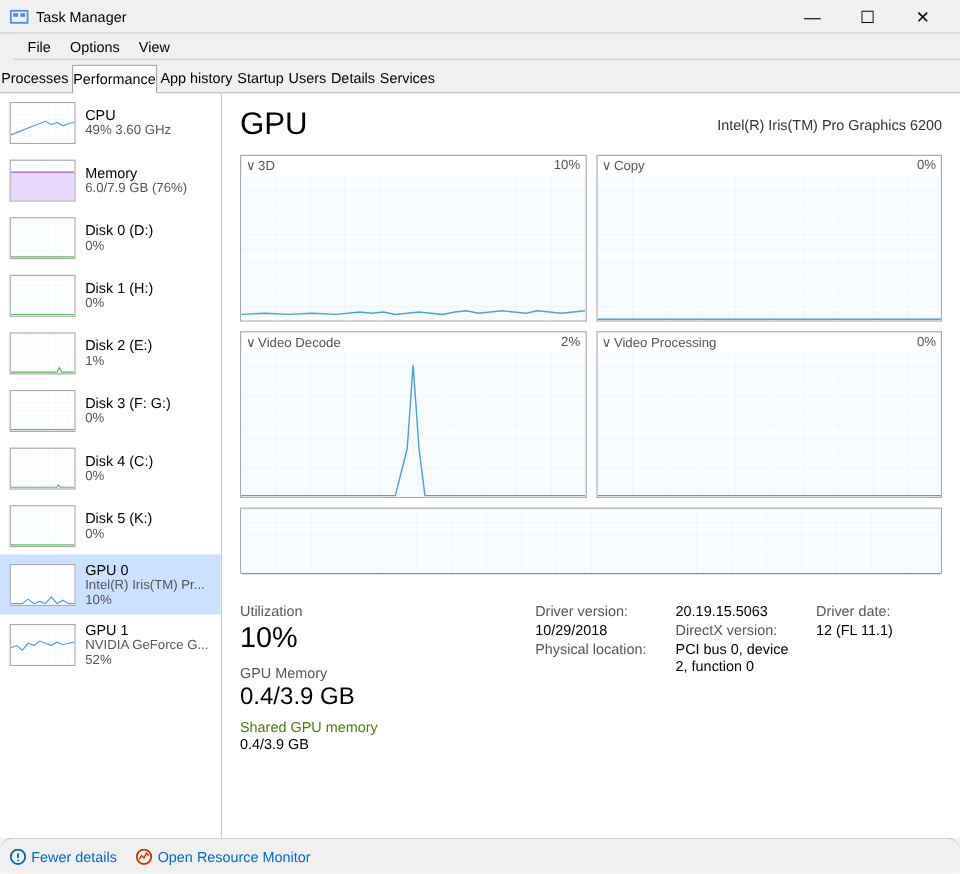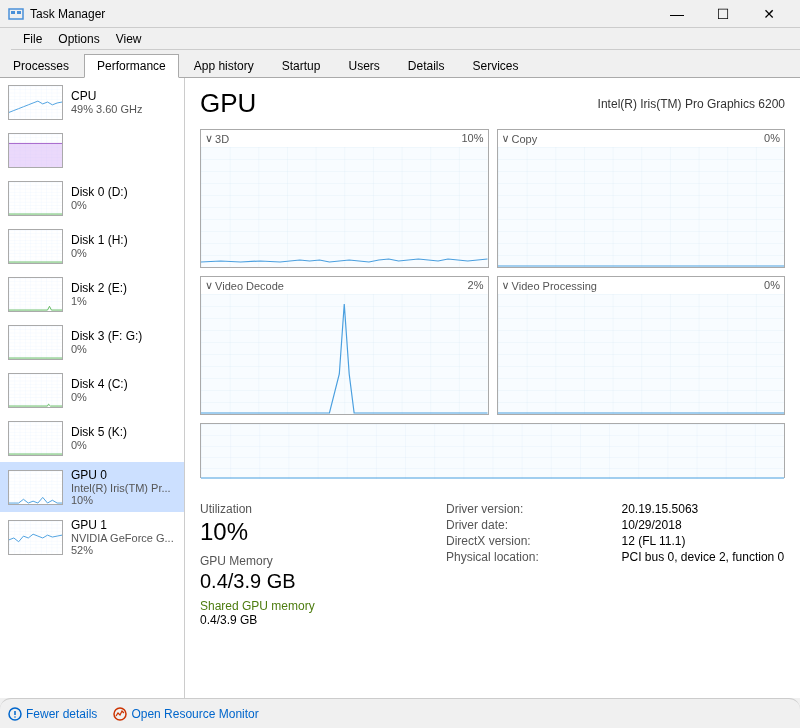--- a/index.html
+++ b/index.html
@@ -34,30 +34,29 @@
     
     .tab-bar {
       background: #f0f0f0;
       height: 28px;
       display: flex;
       align-items: flex-end;
       padding: 0 0;
       border-bottom: 1px solid #aaa;
     }
     .tab {
-      padding: 4px 12px;
+      padding: 4px 0;
       cursor: pointer;
       font-size: 12px;
       border: 1px solid transparent;
       border-bottom: none;
       margin-right: 2px;
       background: transparent;
       height: 24px;
       display: flex;
-      align-items: center;
     }
     .tab.active {
       background: white;
       border: 1px solid #aaa;
       border-bottom: 1px solid white;
       margin-bottom: -1px;
       z-index: 1;
     }
 
     
@@ -155,21 +154,21 @@
 
     
     .stats-section {
       display: flex;
       gap: 20px;
       margin-top: 24px;
     }
     .stats-left { flex: 1; }
     .stats-right { flex: 1.5; }
     .stat-value-large { font-size: 24px; font-weight: 300; color: #000; margin-top: 2px; }
-    .stats-right-grid { display: grid; grid-template-columns: 1fr 1fr; gap: 2px 12px; font-size: 12px; }
+    .stats-right-grid { display: grid; grid-template-columns: 1fr 1fr 1fr; gap: 2px 12px; font-size: 12px; }
     .stats-right-label { color: #555; }
     .stats-right-value { color: #000; }
 
     
     .bottom-bar {
       height: 30px;
       background: #f0f0f0;
       border-top: 1px solid #ccc;
       display: flex;
       align-items: center;
@@ -269,20 +268,24 @@
     </div>
 
     <div class="sidebar-item">
       <div class="sidebar-thumb">
         <svg class="mini-chart-svg" viewBox="0 0 55 35" preserveAspectRatio="none">
           <rect width="55" height="35" fill="white"></rect>
           <rect width="55" height="35" fill="url(#grid1)"></rect>
           <polygon points="0,10 55,10 55,35 0,35" fill="#d8b4f8" opacity="0.5"></polygon>
           <polyline points="0,10 55,10" fill="none" stroke="#a05cc8" stroke-width="1"></polyline>
         </svg>
+      </div>
+      <div class="sidebar-info">
+        <div class="sidebar-name">Memory</div>
+        <div class="sidebar-detail">6.0/7.9 GB (76%)</div>
       </div>
     </div>
 
     <div class="sidebar-item">
       <div class="sidebar-thumb">
         <svg class="mini-chart-svg" viewBox="0 0 55 35" preserveAspectRatio="none">
           <rect width="55" height="35" fill="white"></rect>
           <rect width="55" height="35" fill="url(#grid1)"></rect>
           <polyline points="0,34 55,34" fill="none" stroke="#5cb85c" stroke-width="1"></polyline>
         </svg>

